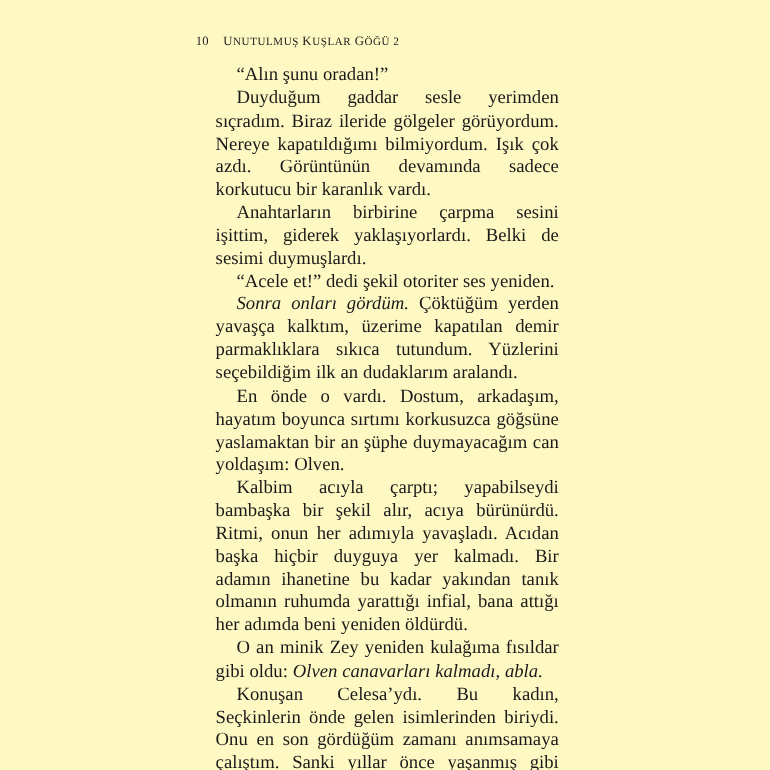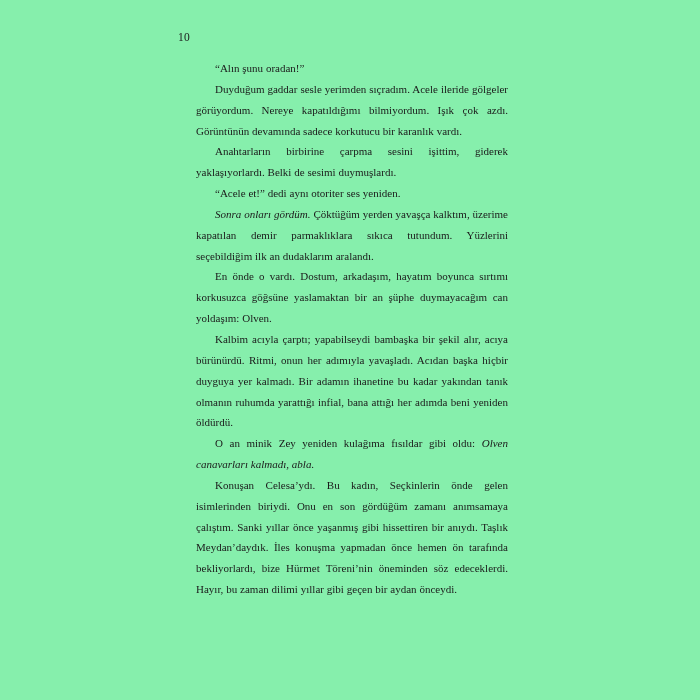--- a/index.html
+++ b/index.html
@@ -14,21 +14,21 @@
     overflow: hidden;
     font-family: "Liberation Serif", "DejaVu Serif", serif;
     color: #1a1a1a;
     -webkit-font-smoothing: antialiased;
   }
 
   #page {
     position: relative;
     width: 700px;
     height: 700px;
-    background: #86efac;
+    background: #fef9c3;
   }
 
   
   .running-head {
     position: absolute;
     left: 178px;
     top: 31px;
     width: 332px;
     display: flex;
     align-items: baseline;
@@ -59,49 +59,52 @@
 
   
   #textblock {
     position: absolute;
     left: 196px;
     top: 58px;
     width: 312px;
   }
   p.para {
     margin: 0;
-    font-size: 11px;
+    font-size: 17px;
     line-height: 20.85px;
     text-align: justify;
     text-justify: inter-word;
     text-indent: 19px;
     hyphens: manual;
     word-spacing: 0.1px;
   }
   em {
   }
 </style>
 </head>
 <body>
 
 <div id="page">
 
   <div class="running-head">
     <span class="folio">10</span>
+    <span class="head-title">
+      <span class="initial">U</span><span>NUTULMUŞ </span><span class="initial">K</span><span>UŞLAR </span><span class="initial">G</span><span>ÖĞÜ</span><span class="head-vol"> </span><span class="head-vol">2</span>
+    </span>
   </div>
 
   <div id="textblock">
 
     <p class="para">“Alın şunu oradan!”</p>
 
-    <p class="para">Duyduğum gaddar sesle yerimden sıçradım. Acele ileride gölgeler görüyordum. Nereye kapatıldığımı bilmiyordum. Işık çok azdı. Görüntünün devamında sadece korkutucu bir karanlık vardı.</p>
+    <p class="para">Duyduğum gaddar sesle yerimden sıçradım. Biraz ileride gölgeler görüyordum. Nereye kapatıldığımı bilmiyordum. Işık çok azdı. Görüntünün devamında sadece korkutucu bir karanlık vardı.</p>
 
     <p class="para">Anahtarların birbirine çarpma sesini işittim, giderek yaklaşıyorlardı. Belki de sesimi duymuşlardı.</p>
 
-    <p class="para">“Acele et!” dedi aynı otoriter ses yeniden.</p>
+    <p class="para">“Acele et!” dedi şekil otoriter ses yeniden.</p>
 
 
     <p class="para"><em>Sonra onları gördüm.</em><span> Çöktüğüm yerden yavaşça kalktım, üzerime kapatılan demir parmaklıklara sıkıca tutundum. Yüzlerini seçebildiğim ilk an dudaklarım aralandı.</span></p>
 
     <p class="para">En önde o vardı. Dostum, arkadaşım, hayatım boyunca sırtımı korkusuzca göğsüne yaslamaktan bir an şüphe duymayacağım can yoldaşım: Olven.</p>
 
 
     <p class="para">Kalbim acıyla çarptı; yapabilseydi bambaşka bir şekil alır, acıya bürünürdü. Ritmi, onun her adımıyla yavaşladı. Acıdan başka hiçbir duyguya yer kalmadı. Bir adamın ihanetine bu kadar yakından tanık olmanın ruhumda yarattığı infial, bana attığı her adımda beni yeniden öldürdü.</p>
 
     <p class="para"><span>O an minik Zey yeniden kulağıma fısıldar gibi oldu: </span><em>Olven canavarları kalmadı, abla.</em></p>

